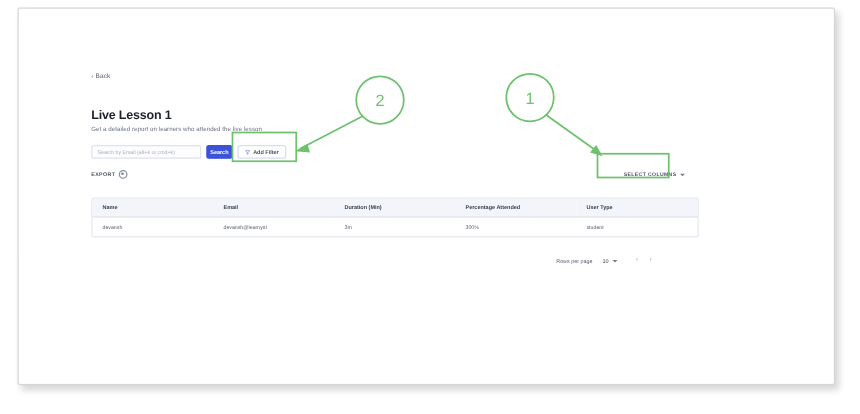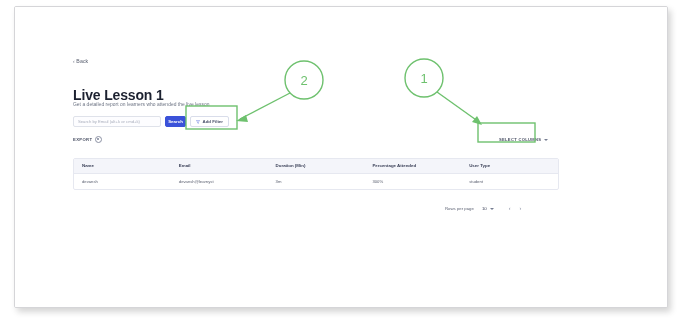--- a/index.html
+++ b/index.html
@@ -51,21 +51,21 @@
     font-size: 5px;
     line-height: 1;
     color: #6b7080;
   }
 
   
   .page-title {
     position: absolute;
     left: 58px;
     top: 80px;
-    font-size: 14px;
+    font-size: 10px;
     font-weight: 700;
     color: #1c2130;
     letter-spacing: -0.15px;
   }
   .page-subtitle {
     position: absolute;
     left: 58px;
     top: 95px;
     font-size: 4.9px;
     color: #6c7383;

